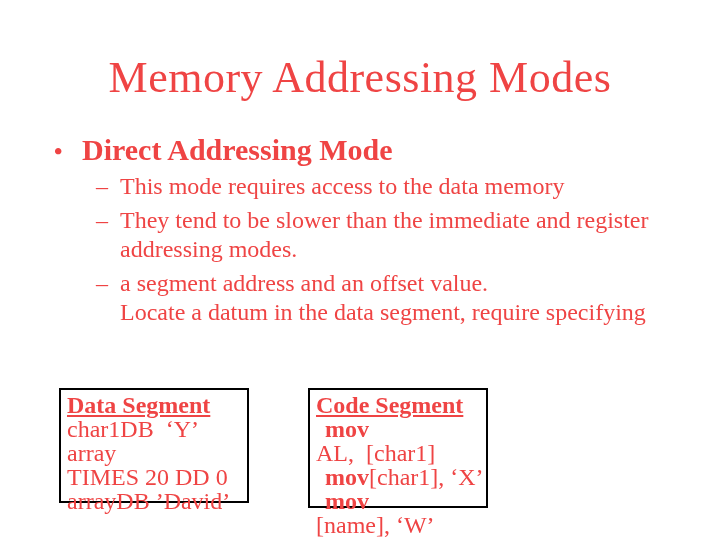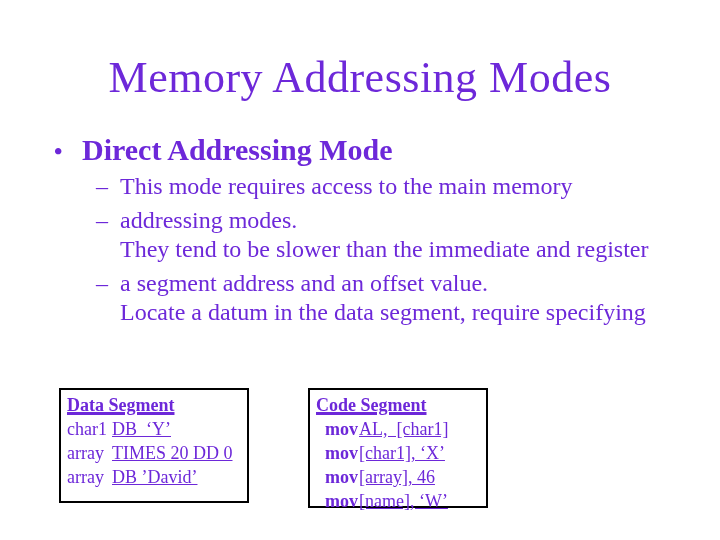--- a/index.html
+++ b/index.html
@@ -1,21 +1,21 @@
 <!DOCTYPE html>
 <html><head>
 <meta charset="utf-8">
 <style>
   html, body { margin: 0; padding: 0; background: #ffffff; }
   .slide {
     position: relative;
     width: 720px;
     height: 540px;
     background: #ffffff;
-    color: #6d28d9;
+    color: #ef4444;
     font-family: "Liberation Serif", "DejaVu Serif", serif;
     overflow: hidden;
   }
 
   
   .title {
     position: absolute;
     top: 52px;
     left: 0;
     right: 0;
@@ -61,23 +61,22 @@
   .sub-item .lines { flex: 1; }
   .sub-item .lines div { white-space: nowrap; }
 
   
   .seg-box {
     position: absolute;
     box-sizing: border-box;
     border: 2px solid #000000;
     background: #ffffff;
     padding: 3px 0 0 6px;
-    font-size: 18px;
+    font-size: 24px;
     line-height: 24px;
-    text-decoration: underline;
   }
   .seg-box.data-box { left: 59px;  top: 388px; width: 190px; height: 115px; }
   .seg-box.code-box { left: 308px; top: 388px; width: 180px; height: 120px; }
   .box-title {
     font-weight: bold;
     text-decoration: underline;
     text-decoration-thickness: 2px;
     text-underline-offset: 2px;
   }
   .box-row .lbl { display: inline-block; min-width: 45px; }
@@ -93,29 +92,29 @@
 
   <div class="bullet-heading">
     <span class="b-marker">•</span><span>Direct Addressing Mode</span>
   </div>
 
   <div class="sub-list">
 
     <div class="sub-item">
       <span class="dash">–</span>
       <div class="lines">
-        <div>This mode requires access to the main memory</div>
+        <div>This mode requires access to the data memory</div>
       </div>
     </div>
 
     <div class="sub-item">
       <span class="dash">–</span>
       <div class="lines">
+        <div>They tend to be slower than the immediate and register</div>
         <div>addressing modes.</div>
-        <div>They tend to be slower than the immediate and register</div>
       </div>
     </div>
 
     <div class="sub-item">
       <span class="dash">–</span>
       <div class="lines">
         <div>a segment address and an offset value.</div>
         <div>Locate a datum in the data segment, require specifying</div>
       </div>
     </div>
@@ -137,20 +136,17 @@
 
   <div class="seg-box code-box">
     <div class="box-title">Code Segment</div>
     <div class="box-row">
       <span class="op">mov</span><span class="args">AL,  [char1]</span>
     </div>
     <div class="box-row">
       <span class="op">mov</span><span class="args">[char1], ‘X’</span>
     </div>
     <div class="box-row">
-      <span class="op">mov</span><span class="args">[array], 46</span>
-    </div>
-    <div class="box-row">
       <span class="op">mov</span><span class="args">[name], ‘W’</span>
     </div>
   </div>
 
 </div>
 
 </body></html>

